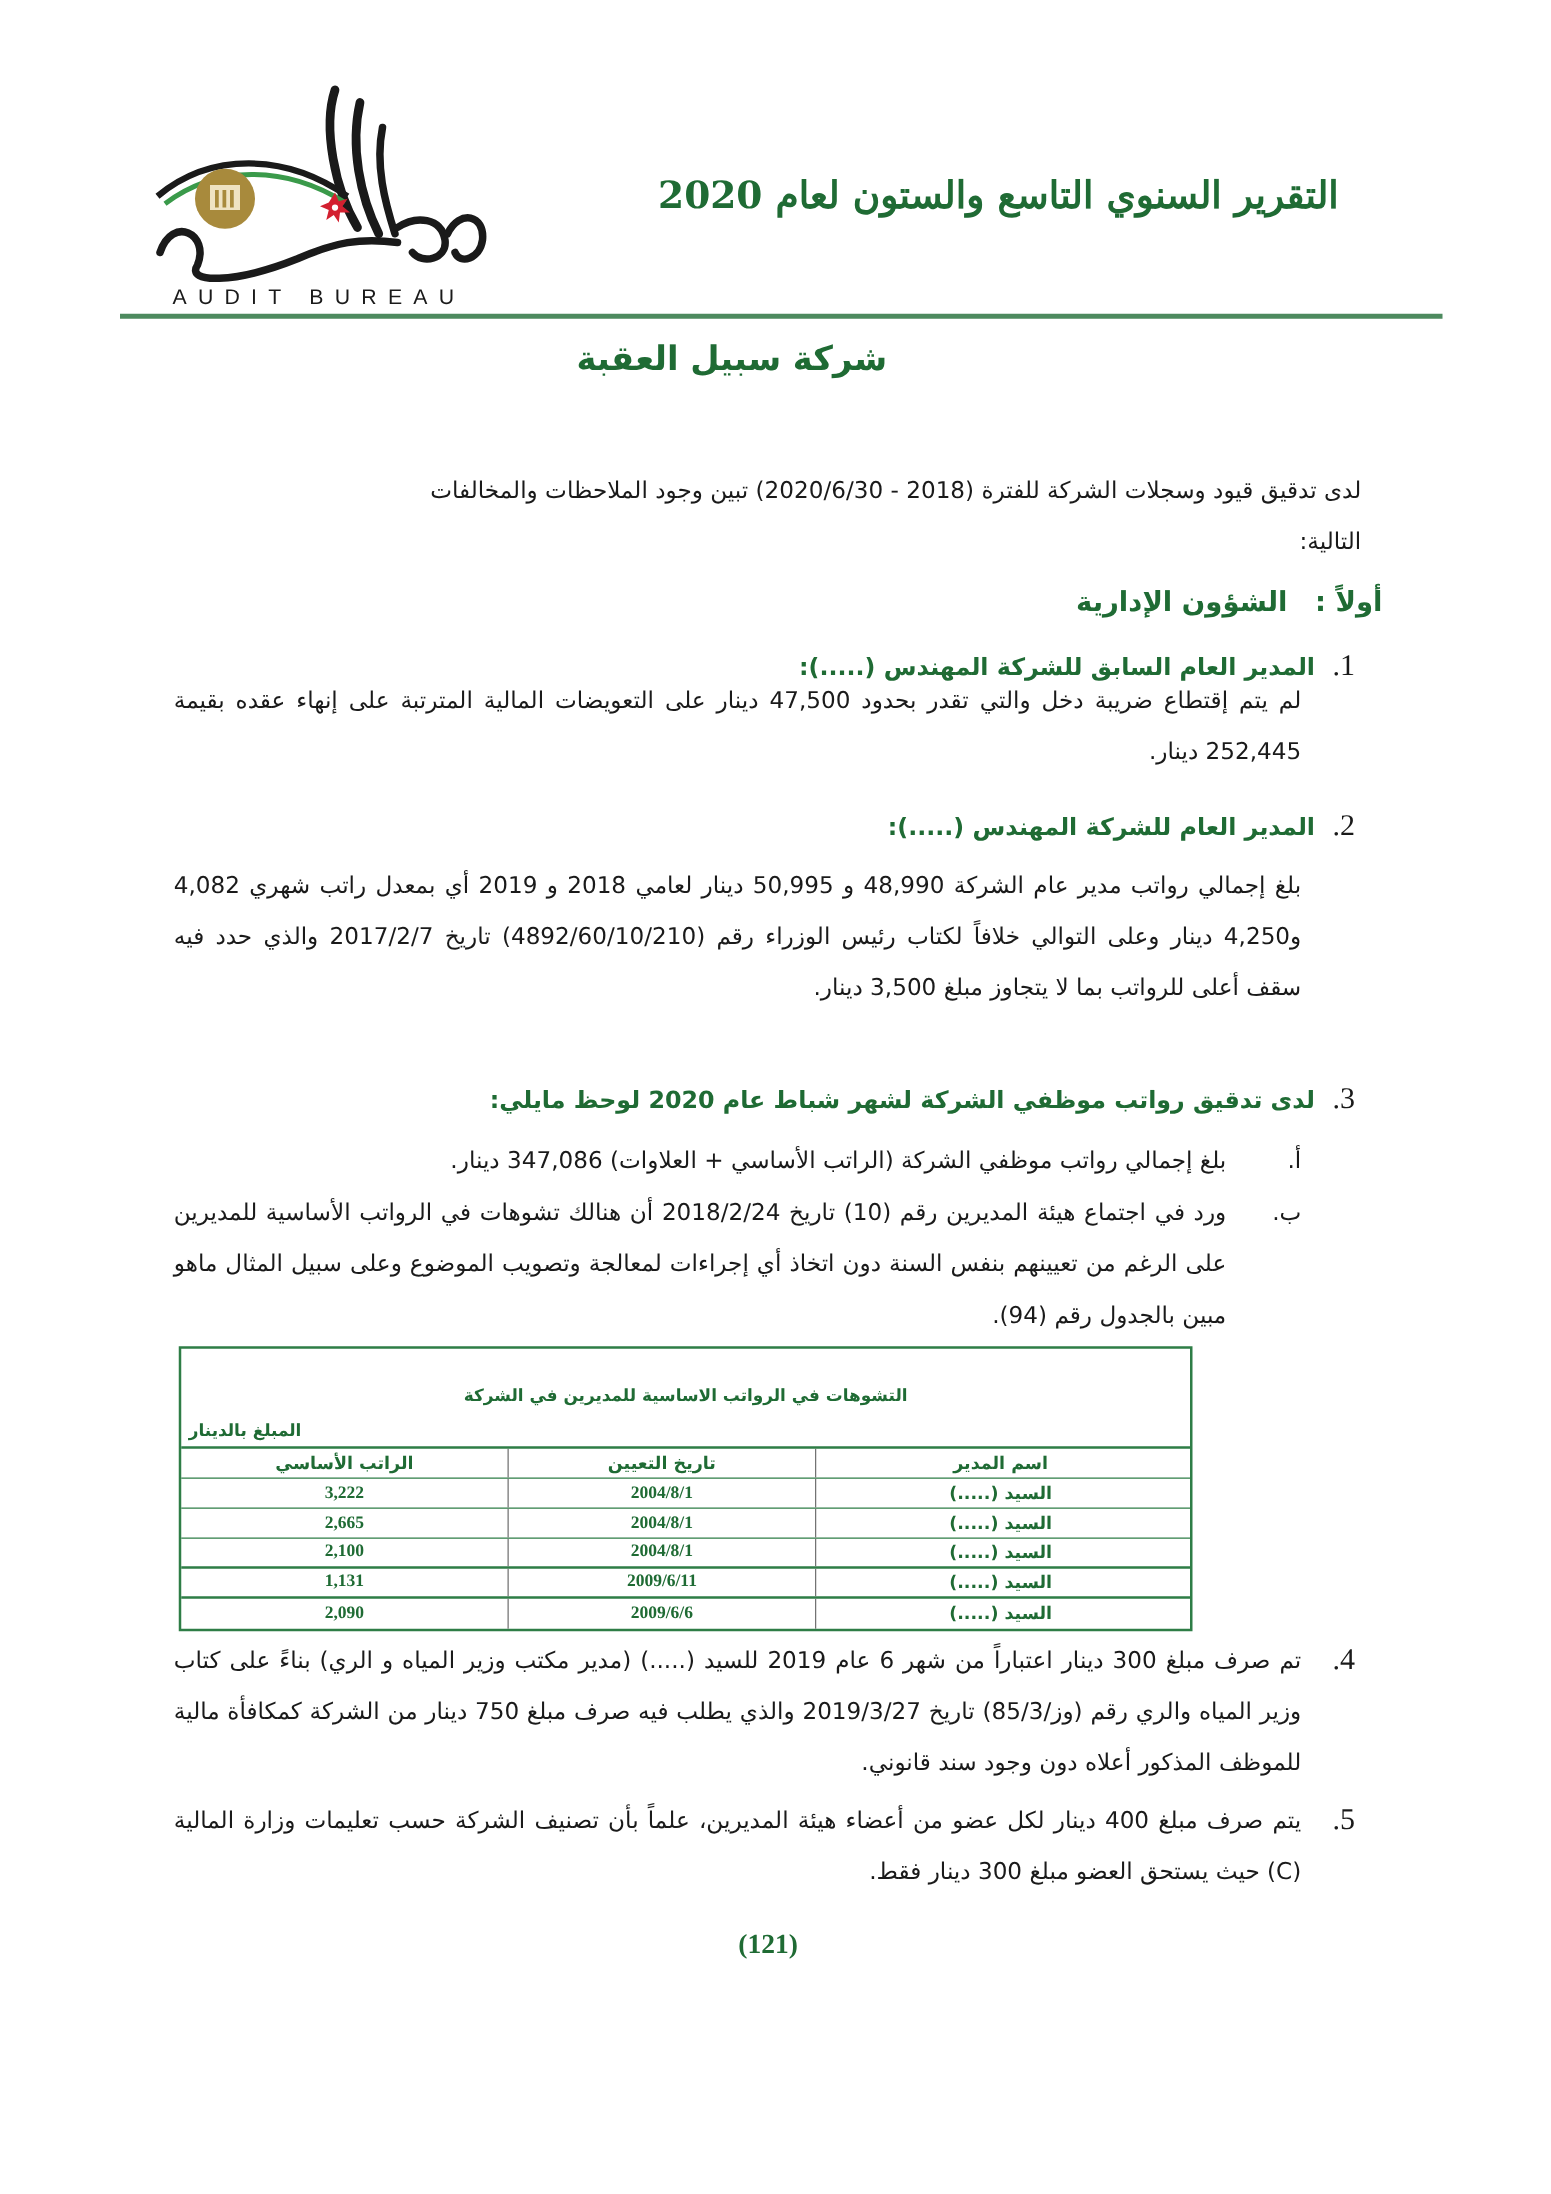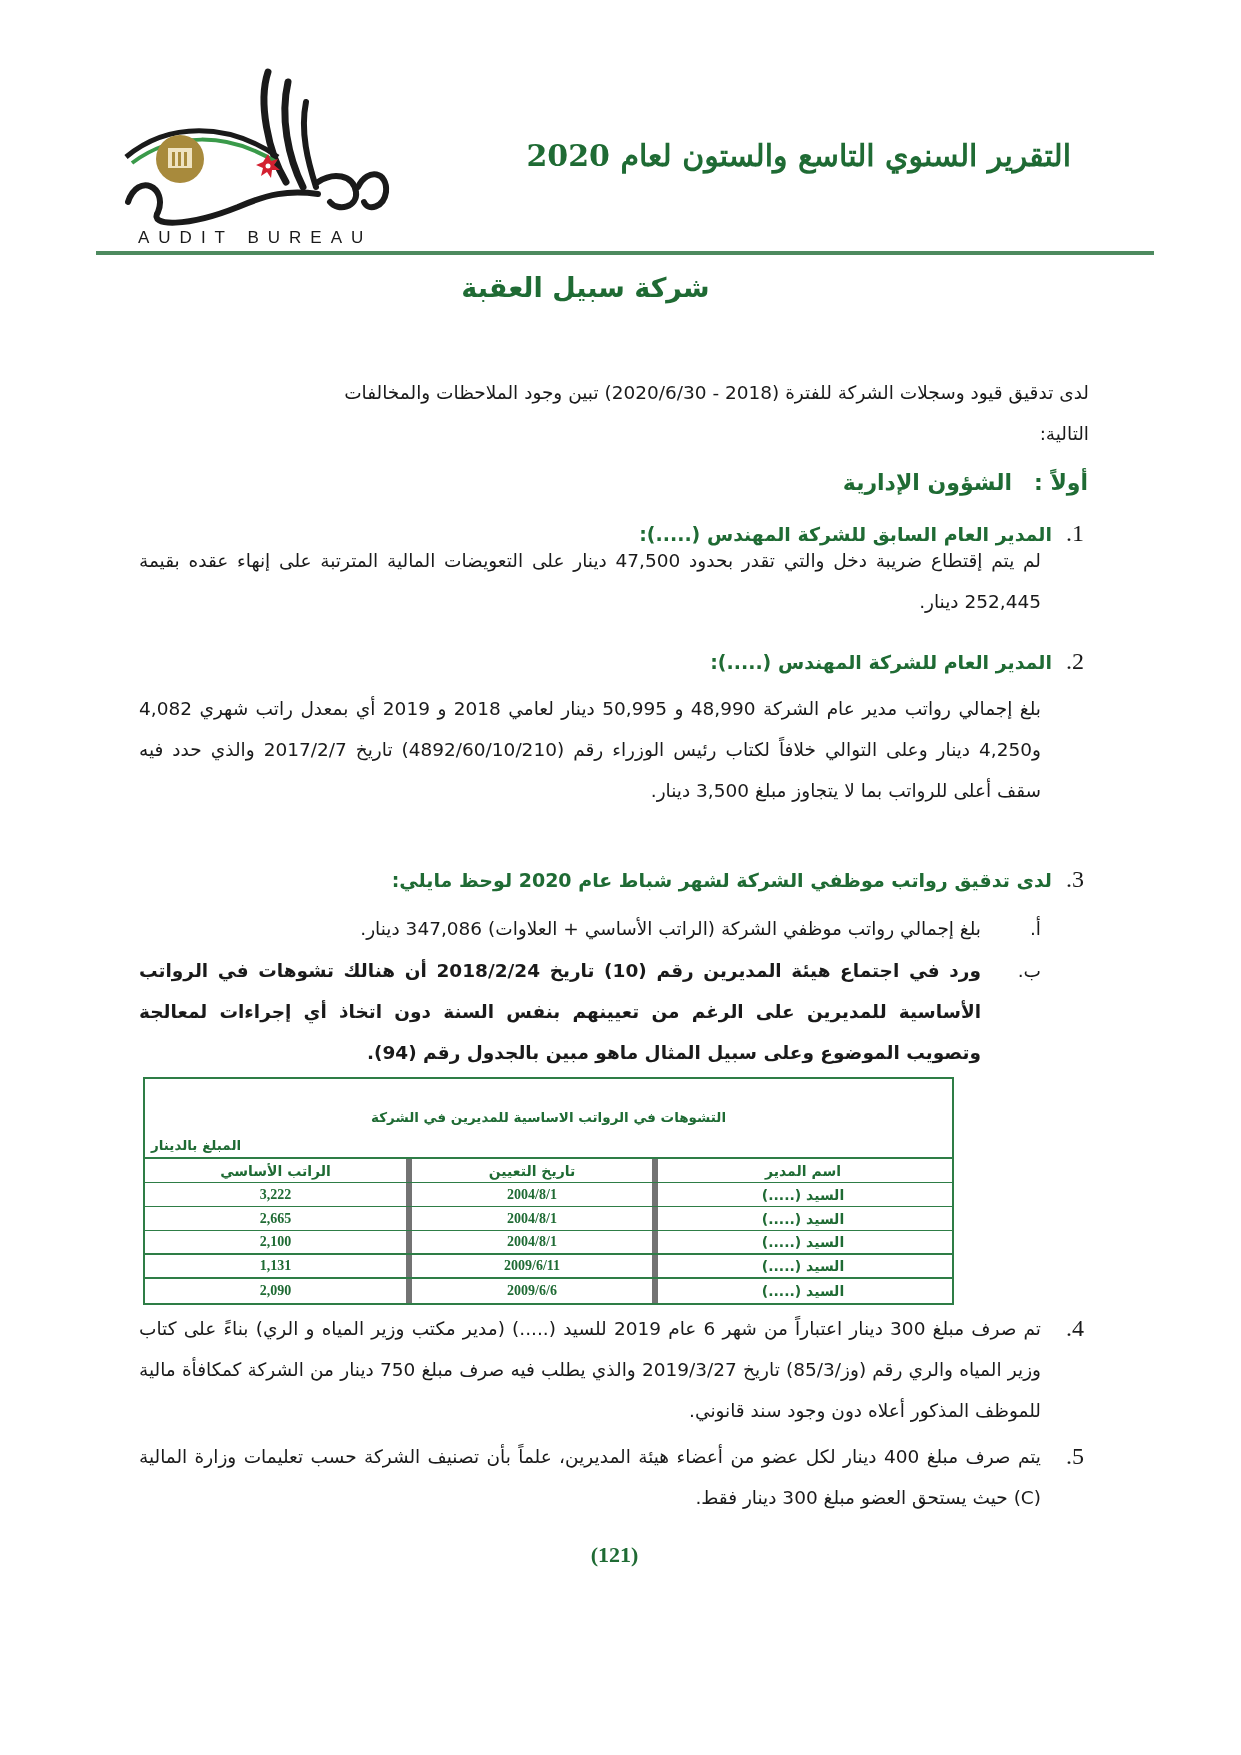--- a/index.html
+++ b/index.html
@@ -11,39 +11,39 @@
   .logo-svg { position: absolute; left: 0; top: 0; }
   .logo-en { position: absolute; left: 20px; top: 166px; font-family: "Liberation Sans", sans-serif; font-size: 17px; letter-spacing: 9px; color: #1a1a1a; }
   .report-title { position: absolute; right: 170px; top: 138px; font-family: "DejaVu Serif", serif; font-size: 30px; font-weight: bold; direction: rtl; color: #1f6b34; white-space: nowrap; }
   .header-rule { position: absolute; left: 96px; top: 251px; width: 1058px; height: 4px; background: #4d8a5f; }
 
   .company-title { position: absolute; left: 0; width: 100%; top: 272px; text-align: center; direction: rtl; font-family: "DejaVu Sans", sans-serif; font-size: 27px; font-weight: bold; color: #1f6b34; padding-right: 70px; }
 
   
   .p { position: absolute; direction: rtl; text-align: justify; text-align-last: right; font-family: "DejaVu Sans", sans-serif; font-size: 18.5px; line-height: 41px; color: #1a1a1a; }
   .num { font-family: "Liberation Serif", serif; font-size: 24px; }
-  .h-section { position: absolute; right: 153px; top: 470px; direction: rtl; font-size: 22px; font-weight: bold; color: #1f6b34; white-space: nowrap; }
+  .h-section { position: absolute; right: 135px; top: 470px; direction: rtl; font-size: 22px; font-weight: bold; color: #1f6b34; white-space: nowrap; }
   .h-section .label { margin-left: 22px; }
 
   .item-head { position: absolute; direction: rtl; white-space: nowrap; font-size: 19px; font-weight: bold; color: #1f6b34; }
   .item-no { font-family: "Liberation Serif", serif; font-size: 24px; color: #1a1a1a; font-weight: normal; margin-left: 14px; }
 
   .sub { position: absolute; direction: rtl; font-size: 18.5px; line-height: 41px; color: #1a1a1a; }
   .sub-marker { position: absolute; right: 0; top: 0; }
 
   
   .tbl { position: absolute; left: 143px; top: 1077px; width: 811px; border: 2px solid #2e7d46; direction: rtl; font-family: "DejaVu Sans", sans-serif; }
   .tbl-caption { height: 80px; position: relative; border-bottom: 2px solid #2e7d46; }
   .tbl-cap1 { position: absolute; top: 6px; width: 100%; text-align: center; font-size: 14px; font-weight: bold; color: #1f6b34; }
   .tbl-cap2 { position: absolute; top: 30px; width: 100%; text-align: center; font-size: 13.5px; font-weight: bold; color: #1f6b34; }
   .tbl-unit { position: absolute; top: 58px; left: 6px; font-size: 13.5px; font-weight: bold; color: #1f6b34; }
   .tbl-row { display: flex; height: 24px; border-bottom: 1px solid #2e7d46; }
   .tbl-row:last-child { border-bottom: none; }
   .tbl-row.thick { border-bottom: 2px solid #2e7d46; }
-  .tbl-cell { display: flex; align-items: center; justify-content: center; font-size: 14px; font-weight: bold; color: #1f6b34; border-left: 6px solid #737373; }
+  .tbl-cell { display: flex; align-items: center; justify-content: center; font-size: 14px; font-weight: bold; color: #1f6b34; border-left: 1px solid #737373; }
   .tbl-cell:last-child { border-left: none; }
   .c-name { width: 300px; justify-content: flex-start; padding-right: 4px; }
   .c-date { width: 246px; }
   .c-sal { flex: 1; }
 
   .page-no { position: absolute; left: 0; width: 100%; top: 1542px; text-align: center; font-family: "Liberation Serif", serif; font-weight: bold; font-size: 22px; color: #1f6b34; padding-right: 12px; }
 </style>
 </head>
 <body>
 
@@ -100,21 +100,21 @@
   <span class="item-no">3.</span><span>لدى تدقيق رواتب موظفي الشركة لشهر شباط عام 2020 لوحظ مايلي:</span>
 </div>
 
 <div class="sub" style="right:200px; top:908px; width:902px;">
   <span class="sub-marker">أ.</span>
   <div style="margin-right:60px;">بلغ إجمالي رواتب موظفي الشركة (الراتب الأساسي + العلاوات) 347,086 دينار.</div>
 </div>
 
 <div class="sub" style="right:200px; top:950px; width:902px;">
   <span class="sub-marker">ب.</span>
-  <div class="p" style="position:relative; margin-right:60px; width:842px;font-weight:bold;">ورد في اجتماع هيئة المديرين رقم (10) تاريخ 2018/2/24 أن هنالك تشوهات في الرواتب الأساسية للمديرين على الرغم من تعيينهم بنفس السنة دون اتخاذ أي إجراءات لمعالجة وتصويب الموضوع وعلى سبيل المثال ماهو مبين بالجدول رقم (94).</div>
+  <div class="p" style="position:relative; margin-right:60px; width:842px;">ورد في اجتماع هيئة المديرين رقم (10) تاريخ 2018/2/24 أن هنالك تشوهات في الرواتب الأساسية للمديرين على الرغم من تعيينهم بنفس السنة دون اتخاذ أي إجراءات لمعالجة وتصويب الموضوع وعلى سبيل المثال ماهو مبين بالجدول رقم (94).</div>
 </div>
 
 <div class="tbl">
   <div class="tbl-caption">
     <div class="tbl-cap2">التشوهات في الرواتب الاساسية للمديرين في الشركة</div>
     <div class="tbl-unit">المبلغ بالدينار</div>
   </div>
   <div class="tbl-row">
     <div class="tbl-cell c-name" style="justify-content:center;">اسم المدير</div>
     <div class="tbl-cell c-date">تاريخ التعيين</div>

